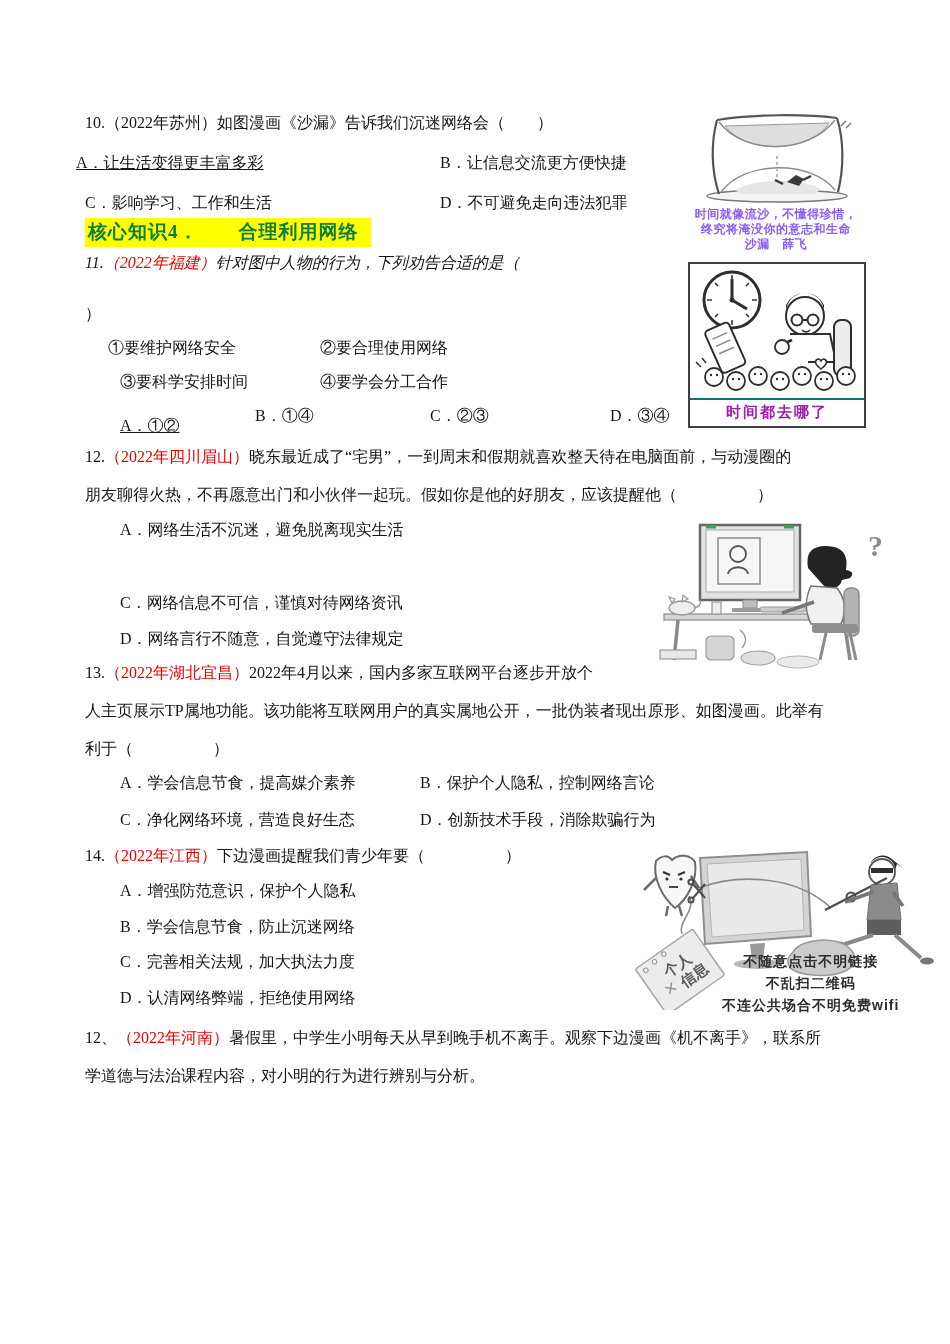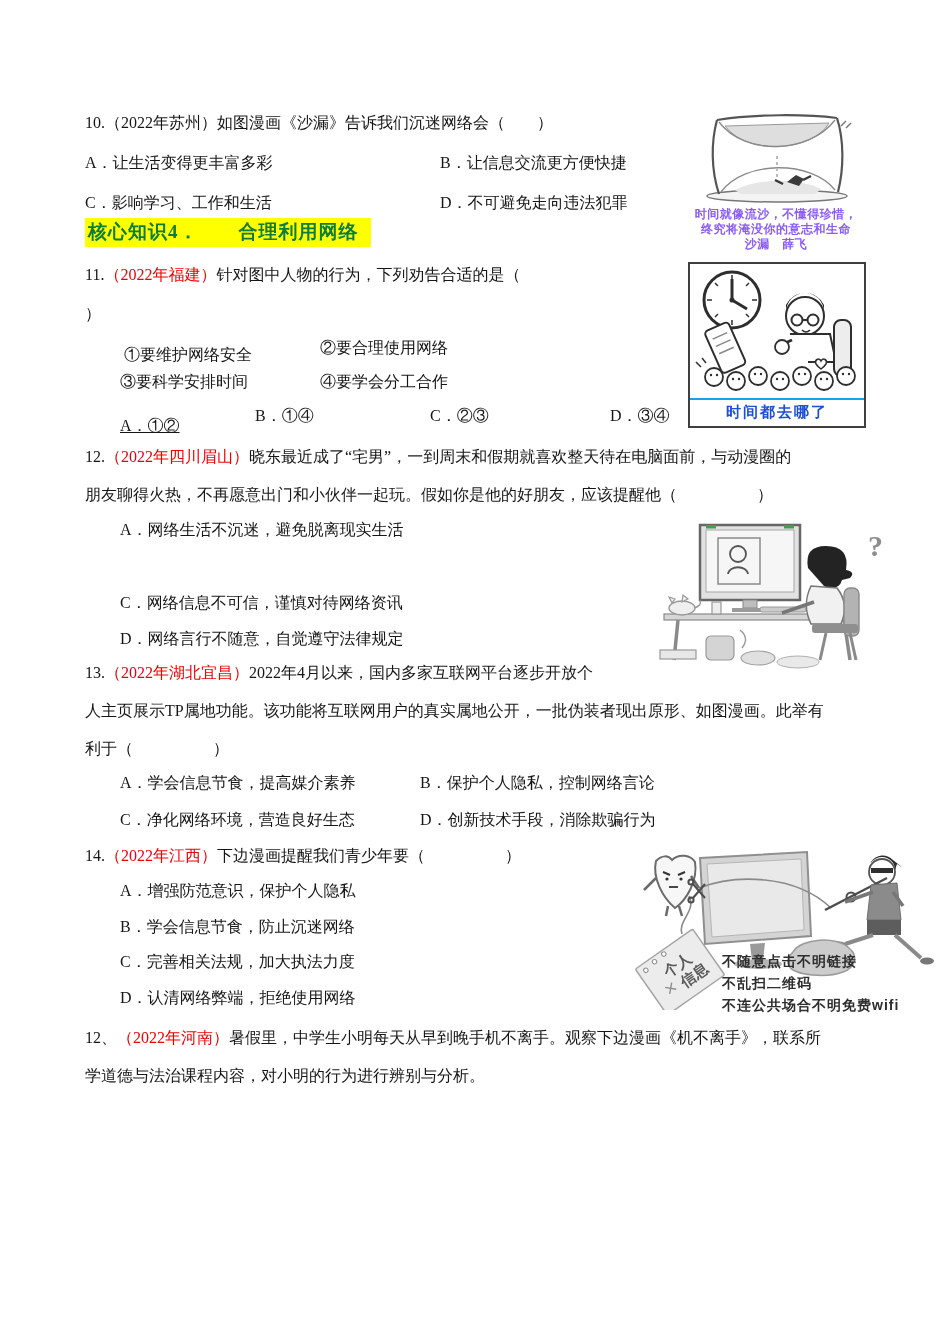--- a/index.html
+++ b/index.html
@@ -15,37 +15,37 @@
     background:#ffff00; color:#0d7c3f; font-weight:bold; font-size:19px;
     padding:3px 12px 4px 3px; letter-spacing:1px; line-height:22px;
   }
   
   .fig { position:absolute; }
   .fig svg { display:block; }
   .hg-cap { position:absolute; left:685px; top:207px; width:182px; text-align:center;
             font-size:12px; line-height:15px; font-weight:700; color:#8b5cf6; letter-spacing:0.5px; }
   .hg-cap div { white-space:nowrap; }
   .frame-box { position:absolute; left:688px; top:262px; width:178px; border:2px solid #3f3f3f; background:#fff; }
-  .frame-cap { border-top:2px solid #0ea5e9; text-align:center; font-weight:700; font-size:15px;
-               padding:3px 0 4px 0; letter-spacing:2px; color:#1d4ed8;
+  .frame-cap { border-top:2px solid #0f766e; text-align:center; font-weight:700; font-size:15px;
+               padding:3px 0 4px 0; letter-spacing:2px; color:#a21caf;
                font-family:"Liberation Sans", sans-serif; }
   .fish-cap { position:absolute; left:722px; top:950px; font-size:14px; line-height:22px;
               font-weight:700; color:#2d2d2d; letter-spacing:1px;
-              font-family:"Liberation Sans", sans-serif; }
+              font-family:"Liberation Sans", sans-serif;text-align:center; }
   .fish-cap div { white-space:nowrap; }
 </style>
 </head>
 <body>
 
 <div class="page">
 
   <div class="tl" style="left:85px; top:112px;">
     <span>10.</span><span>（2022年苏州）</span><span>如图漫画《沙漏》告诉我们沉迷网络会（　　）</span>
   </div>
-  <div class="tl" style="left:85px;  top:152px;">A．让生活变得更丰富多彩</div>
+  <div class="tl" style="left:76px;  top:152px;text-decoration:underline;">A．让生活变得更丰富多彩</div>
   <div class="tl" style="left:440px; top:152px;">B．让信息交流更方便快捷</div>
   <div class="tl" style="left:85px;  top:192px;">C．影响学习、工作和生活</div>
   <div class="tl" style="left:440px; top:192px;">D．不可避免走向违法犯罪</div>
 
   <div class="fig" style="left:695px; top:110px;">
     <svg width="165" height="95" viewBox="0 0 165 95">
       <ellipse cx="82" cy="86" rx="70" ry="6" fill="#f4f4f4" stroke="#777" stroke-width="1.5"></ellipse>
       <g stroke="#555" stroke-width="2.2" fill="none">
         <path d="M22,10 C16,32 16,60 24,84"></path>
         <path d="M142,8 C149,30 149,58 143,82"></path>
@@ -70,25 +70,25 @@
     </svg>
   </div>
   <div class="hg-cap">
     <div>时间就像流沙，不懂得珍惜，</div>
     <div>终究将淹没你的意志和生命</div>
     <div>沙漏　薛飞</div>
   </div>
 
   <div class="heading">核心知识4．　　合理利用网络</div>
 
-  <div class="tl" style="left:85px; top:264px;">
+  <div class="tl" style="left:85px; top:252px;font-style:italic;">
     <span>11.</span><span class="red">（2022年福建）</span><span>针对图中人物的行为，下列劝告合适的是（</span>
   </div>
   <div class="tl" style="left:85px; top:303px;">）</div>
-  <div class="tl" style="left:124px; top:337px;margin-top:7px;">①要维护网络安全</div>
+  <div class="tl" style="left:108px; top:337px;">①要维护网络安全</div>
   <div class="tl" style="left:320px; top:337px;">②要合理使用网络</div>
   <div class="tl" style="left:120px; top:371px;">③要科学安排时间</div>
   <div class="tl" style="left:320px; top:371px;">④要学会分工合作</div>
   <div class="tl" style="left:120px; top:415px;text-decoration:underline;">A．①②</div>
   <div class="tl" style="left:255px; top:405px;">B．①④</div>
   <div class="tl" style="left:430px; top:405px;">C．②③</div>
   <div class="tl" style="left:610px; top:405px;">D．③④</div>
 
   <div class="frame-box">
     <svg width="174" height="130" viewBox="0 0 174 130">

